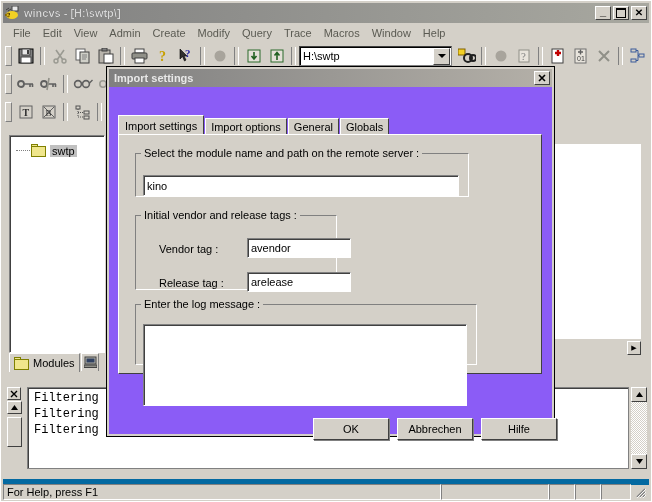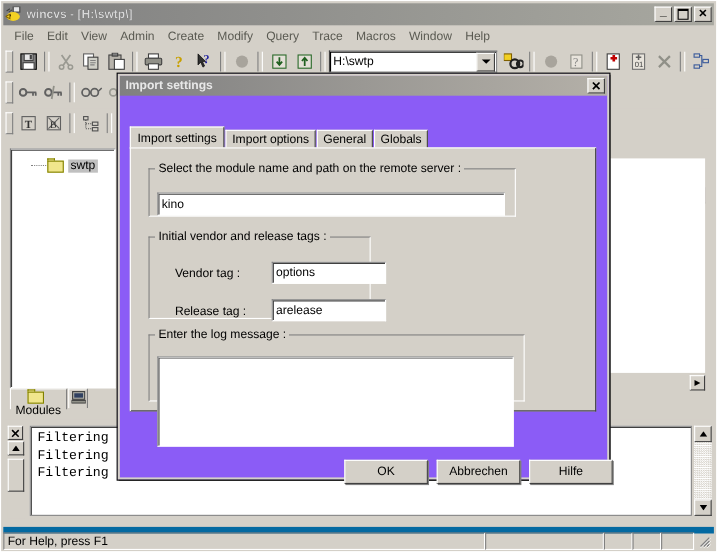--- a/index.html
+++ b/index.html
@@ -56,32 +56,32 @@
   .combo .arrow{width:17px;height:17px;margin-right:1px;background:#d4d0c8;
     border-top:1px solid #fff;border-left:1px solid #fff;border-right:1px solid #404040;border-bottom:1px solid #404040;
     display:flex;align-items:center;justify-content:center;box-sizing:border-box;}
   .tri-d{width:0;height:0;border-left:4px solid transparent;border-right:4px solid transparent;border-top:4px solid #000;}
 
   
   .leftpane{position:absolute;left:4px;top:124px;width:104px;height:256px;
     background:#d4d0c8;}
   .treebox{position:absolute;left:8px;top:134px;width:96px;height:218px;background:#fff;
     border:1px solid #808080;border-right-color:#fff;border-bottom-color:#fff;
-    box-shadow:inset 1px 1px 0 #404040;box-sizing:border-box;overflow:hidden;padding-left:12px;}
+    box-shadow:inset 1px 1px 0 #404040;box-sizing:border-box;overflow:hidden;}
   .treeitem{display:flex;align-items:center;margin:8px 0 0 6px;font-size:11px;}
   .dots{width:14px;height:1px;border-top:1px dotted #808080;margin-right:1px;}
   .folder{width:16px;height:13px;position:relative;margin-right:3px;flex:0 0 auto;}
   .folder .bk{position:absolute;left:0;top:2px;width:15px;height:11px;background:#f0e68c;border:1px solid #808000;box-sizing:border-box;}
   .folder .tab{position:absolute;left:0;top:0px;width:7px;height:3px;background:#f0e68c;border:1px solid #808000;border-bottom:none;box-sizing:border-box;}
   .treelabel{background:#c0c0c0;padding:0 2px;}
 
   .tabstrip{position:absolute;left:8px;top:352px;width:100px;height:20px;display:flex;align-items:flex-start;}
   .ptab{height:18px;background:#d4d0c8;border:1px solid #fff;border-right-color:#808080;border-bottom:none;
     display:flex;align-items:center;padding:0 4px;font-size:11px;box-sizing:border-box;margin-right:1px;}
-  .ptab.sel{height:19px;flex-direction:column;}
+  .ptab.sel{height:19px;}
 
   
   .rightpane{position:absolute;left:112px;top:124px;right:4px;height:256px;background:#d4d0c8;}
   .listhdr{position:absolute;left:548px;top:128px;width:92px;height:15px;background:#d4d0c8;
     border-top:1px solid #fff;border-left:1px solid #fff;border-right:1px solid #808080;border-bottom:1px solid #808080;
     display:flex;align-items:center;padding-left:4px;font-size:11px;box-sizing:border-box;margin-top:41px;}
   .listbody{position:absolute;left:548px;top:143px;width:92px;height:195px;background:#fff;}
   .hscroll{position:absolute;left:548px;top:340px;width:92px;height:14px;background:#d4d0c8;}
   .sbtn{background:#d4d0c8;border-top:1px solid #fff;border-left:1px solid #fff;
     border-right:1px solid #404040;border-bottom:1px solid #404040;
@@ -499,21 +499,21 @@
           <legend>Select the module name and path on the remote server :</legend>
           <div class="inp" style="position:absolute;left:7px;top:16px;width:316px;height:21px;" title="kino">
             <span>kino</span>
           </div>
         </fieldset>
 
         <fieldset class="gb" style="left:16px;top:74px;width:200px;height:79px;">
           <legend>Initial vendor and release tags :</legend>
           <span class="lbl" style="position:absolute;left:23px;top:22px;">Vendor tag :</span>
           <div class="inp" style="position:absolute;left:111px;top:17px;width:104px;height:20px;">
-            <span>options</span>
+            <span>avendor</span>
           </div>
           <span class="lbl" style="position:absolute;left:23px;top:56px;">Release tag :</span>
           <div class="inp" style="position:absolute;left:111px;top:51px;width:104px;height:20px;">
             <span>arelease</span>
           </div>
         </fieldset>
 
         <fieldset class="gb" style="left:16px;top:163px;width:340px;height:65px;">
           <legend>Enter the log message :</legend>
           <div class="inp" style="position:absolute;left:7px;top:14px;width:324px;height:82px;align-items:flex-start;padding-top:2px;">

